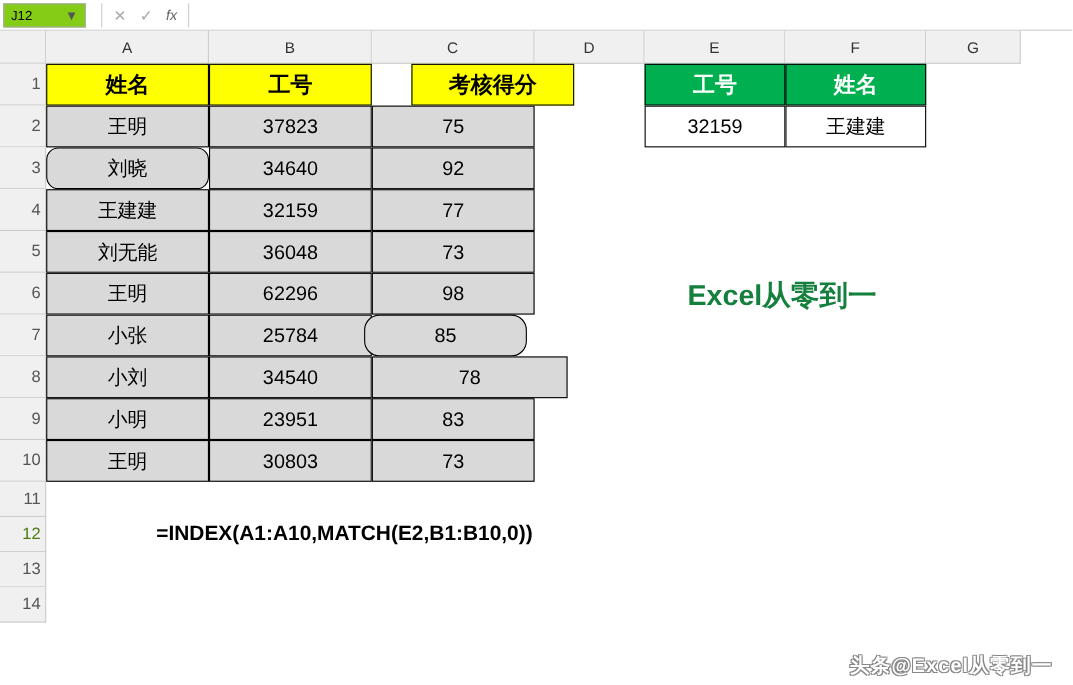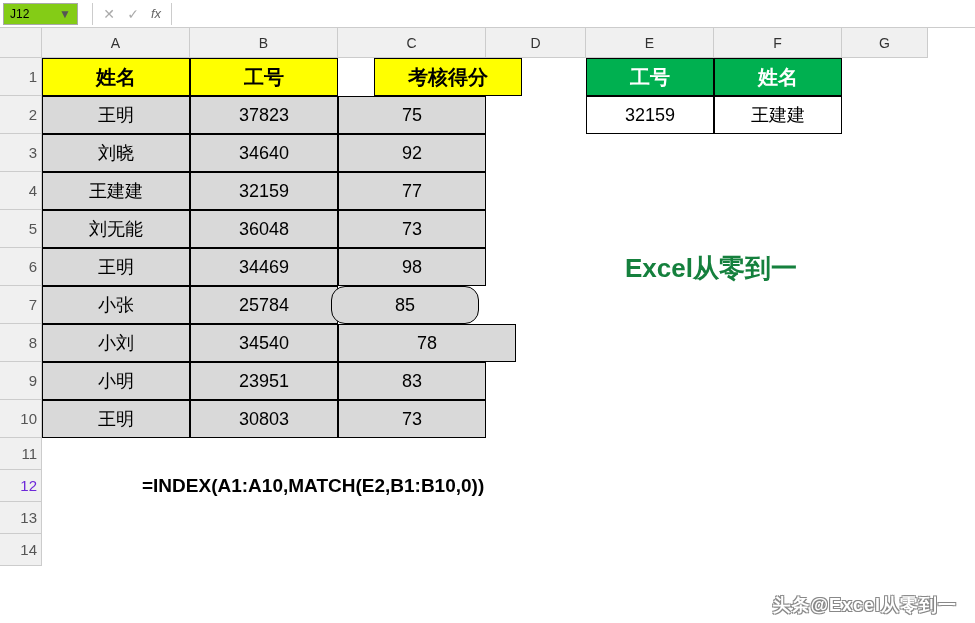--- a/index.html
+++ b/index.html
@@ -44,21 +44,21 @@
     .row-h { background:#f0f0f0; border-bottom:1px solid #ccc; border-right:1px solid #ccc; display:flex;align-items:center;justify-content:center; color:#555; font-size:15px; padding-right:4px; justify-content:flex-end;}
     .sheet { position:absolute; top:30px; left:42px; }
     .cell { position:absolute; display:flex; align-items:center; justify-content:center; font-size:18px; }
     .main-h { background:#ffff00; font-weight:bold; border:1px solid #000; font-size:20px;}
     .main-c { background:#d9d9d9; border:1px solid #000; font-size:18px;}
     .side-h { background:#00b050; color:#fff; font-weight:bold; border:1px solid #000; font-size:20px;}
     .side-c { background:#fff; border:1px solid #000; font-size:18px;}
     .red-text { color:#15803d; font-weight:bold; font-size:26px; white-space:nowrap; }
     .formula-text { font-weight:bold; font-size:19px; color:#000; white-space:nowrap; justify-content:flex-start; }
     .watermark { position:absolute; bottom:6px; right:18px; color:#fff; font-size:18px; font-weight:bold; text-shadow:-1px -1px 0 #888,1px -1px 0 #888,-1px 1px 0 #888,1px 1px 0 #888; letter-spacing:1px;}
-    .row-h.active { color:#6d28d9;text-align:center; }
+    .row-h.active { color:#4d7c0f;text-align:center; }
   </style>
 </head>
 <body>
 
 <div class="formula-bar">
   <div class="name-box">
     <span>J12</span>
     <span class="arrow-down">▼</span>
   </div>
   <div class="fb-sep"></div>
@@ -101,31 +101,31 @@
       <div class="row-h" style="height: 32px;">13</div>
       <div class="row-h" style="height: 32px;">14</div>
     </div>
   <div class="sheet" id="sheet">
       <div class="cell main-h" style="left: 0px; top: 0px; width: 148px; height: 38px;">姓名</div>
       <div class="cell main-h" style="left: 148px; top: 0px; width: 148px; height: 38px;">工号</div>
       <div class="cell main-h" style="left: 296px; top: 0px; width: 148px; height: 38px; margin-left: 36px;">考核得分</div>
       <div class="cell main-c" style="left: 0px; top: 38px; width: 148px; height: 38px;">王明</div>
       <div class="cell main-c" style="left: 148px; top: 38px; width: 148px; height: 38px;">37823</div>
       <div class="cell main-c" style="left: 296px; top: 38px; width: 148px; height: 38px;">75</div>
-      <div class="cell main-c" style="left: 0px; top: 76px; width: 148px; height: 38px;">刘晓</div>
+      <div class="cell main-c" style="left: 0px; top: 76px; width: 148px; height: 38px; border-radius: 11px;">刘晓</div>
       <div class="cell main-c" style="left: 148px; top: 76px; width: 148px; height: 38px;">34640</div>
       <div class="cell main-c" style="left: 296px; top: 76px; width: 148px; height: 38px;">92</div>
       <div class="cell main-c" style="left: 0px; top: 114px; width: 148px; height: 38px;">王建建</div>
       <div class="cell main-c" style="left: 148px; top: 114px; width: 148px; height: 38px;">32159</div>
       <div class="cell main-c" style="left: 296px; top: 114px; width: 148px; height: 38px;">77</div>
       <div class="cell main-c" style="left: 0px; top: 152px; width: 148px; height: 38px;">刘无能</div>
       <div class="cell main-c" style="left: 148px; top: 152px; width: 148px; height: 38px;">36048</div>
       <div class="cell main-c" style="left: 296px; top: 152px; width: 148px; height: 38px;">73</div>
       <div class="cell main-c" style="left: 0px; top: 190px; width: 148px; height: 38px;">王明</div>
-      <div class="cell main-c" style="left: 148px; top: 190px; width: 148px; height: 38px;">34469</div>
+      <div class="cell main-c" style="left: 148px; top: 190px; width: 148px; height: 38px;">62296</div>
       <div class="cell main-c" style="left: 296px; top: 190px; width: 148px; height: 38px;">98</div>
       <div class="cell main-c" style="left: 0px; top: 228px; width: 148px; height: 38px;">小张</div>
       <div class="cell main-c" style="left: 148px; top: 228px; width: 148px; height: 38px;">25784</div>
       <div class="cell main-c" style="left: 289px; top: 228px; width: 148px; height: 38px; border-radius: 14px;">85</div>
       <div class="cell main-c" style="left: 0px; top: 266px; width: 148px; height: 38px;">小刘</div>
       <div class="cell main-c" style="left: 148px; top: 266px; width: 148px; height: 38px;">34540</div>
       <div class="cell main-c" style="left: 296px; top: 266px; width: 178px; height: 38px;">78</div>
       <div class="cell main-c" style="left: 0px; top: 304px; width: 148px; height: 38px;">小明</div>
       <div class="cell main-c" style="left: 148px; top: 304px; width: 148px; height: 38px;">23951</div>
       <div class="cell main-c" style="left: 296px; top: 304px; width: 148px; height: 38px;">83</div>

